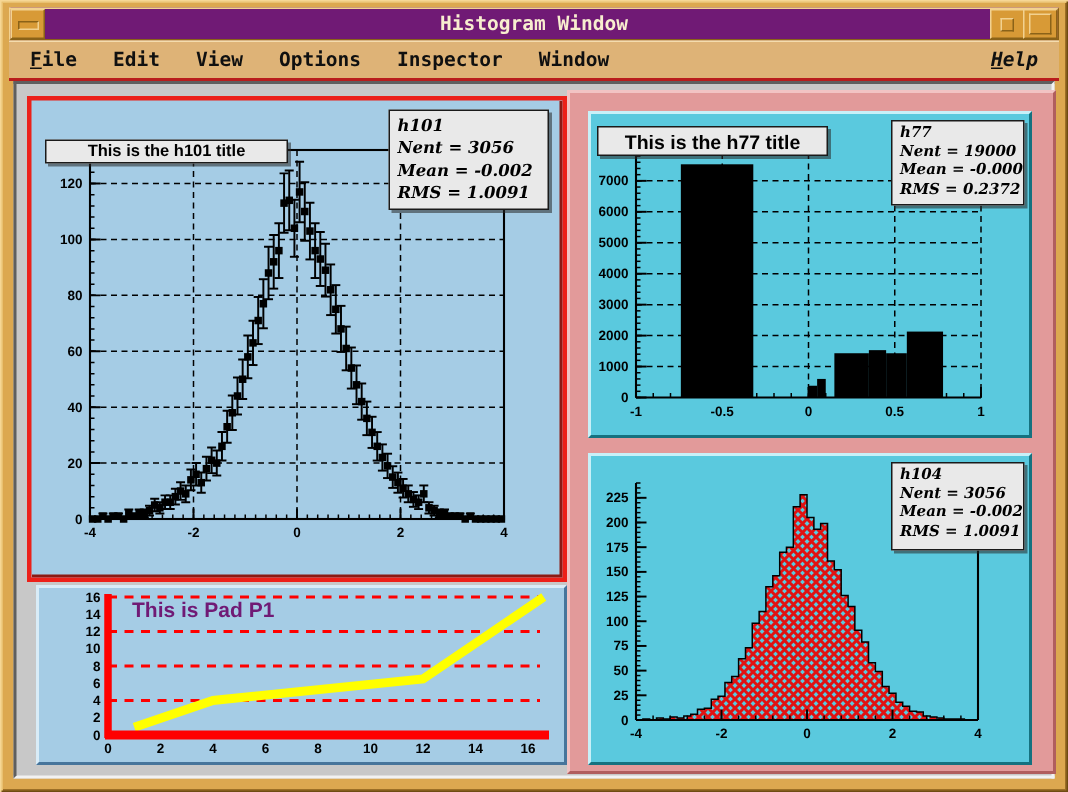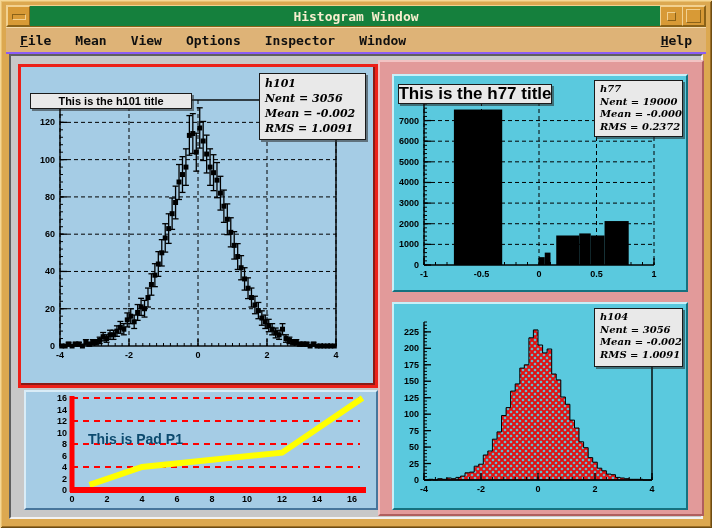--- a/index.html
+++ b/index.html
@@ -7,21 +7,21 @@
     position:relative;width:712px;height:528px;
     background:#dca850;
     font-family:"Liberation Sans",sans-serif;
     box-shadow:inset 1px 1px 0 #f6d795, inset -1px -1px 0 #6e4c12,
                inset 2px 2px 0 #e9c070, inset -2px -2px 0 #9c6f26;
     outline:1px solid #4a3708;
   }
   
   .titlebar{
     position:absolute;left:6px;top:5px;right:6px;height:20px;
-    background:#15803d;
+    background:#701a75;
     border:1px solid;border-color:#f2d190 #8a6218 #8a6218 #f2d190;
     display:flex;align-items:center;justify-content:center;
   }
   .titlebar .title{
     color:#f8eecf;font:bold 13px "DejaVu Sans Mono",monospace;letter-spacing:0;
   }
   .tbtn{
     position:absolute;top:0;width:21px;height:18px;background:#d89a36;
     border:1px solid;border-color:#f2d190 #8a6218 #8a6218 #f2d190;
   }
@@ -31,26 +31,26 @@
   .glyph-dash{position:absolute;left:4px;top:7px;width:12px;height:4px;
     background:#d89a36;border:1px solid;border-color:#8a6218 #f2d190 #f2d190 #8a6218;}
   .glyph-sq-small{position:absolute;left:6px;top:5px;width:7px;height:7px;
     background:#d89a36;border:1px solid;border-color:#f2d190 #8a6218 #8a6218 #f2d190;}
   .glyph-sq-big{position:absolute;left:3px;top:2px;width:13px;height:12px;
     background:#d89a36;border:1px solid;border-color:#f2d190 #8a6218 #8a6218 #f2d190;}
   
   .menubar{
     position:absolute;left:6px;top:27px;right:6px;height:24px;
     background:#deb377;
-    border-top:1px solid #f4dcae;border-bottom:2px solid #8b5cf6;
+    border-top:1px solid #f4dcae;border-bottom:2px solid #b91c1c;
     display:flex;align-items:center;gap:24px;padding:0 14px;
     font:bold 13px "DejaVu Sans Mono",monospace;color:#101010;
   }
   .menu-item{cursor:default;}
-  .menu-item.right{margin-left:auto;}
+  .menu-item.right{margin-left:auto;font-style:italic;}
   .menu-item u{text-decoration:underline;}
   
   .canvas{
     position:absolute;left:9px;top:54px;right:9px;bottom:9px;
     background:#c8c8c8;
     border:2px solid;border-color:#5f5f5f #f2f2f2 #f2f2f2 #5f5f5f;
   }
   .pad{position:absolute;}
   .pad-blue{background:#a5cce5;border:2px solid;border-color:#d9ecf7 #47759b #47759b #d9ecf7;}
   .pad-h101{
@@ -68,25 +68,25 @@
   .pad-h104{left:12px;top:240px;width:292px;height:204px;}
   svg.plot{position:absolute;left:0;top:0;}
   
   .obox{
     position:absolute;background:#e9e9e9;border:1px solid #1a1a1a;
     box-shadow:2px 2px 0 rgba(40,40,40,.55);
     overflow:hidden;white-space:nowrap;
   }
   .htitle{font:bold 11px "Liberation Sans",sans-serif;color:#000;
     display:flex;align-items:center;justify-content:center;}
-  .htitle.big{font-size:17px;}
+  .htitle.big{font-size:13px;}
   .statsbox{padding:2px 0 1px 5px;}
   .srow{font:bold italic 11px "DejaVu Serif",serif;color:#000;line-height:15px;}
   .srow.small{font-size:10px;line-height:12.5px;}
-  .p1title{position:absolute;font:bold 14px "Liberation Sans",sans-serif;color:#0c4a6e;margin-top:33px;}
+  .p1title{position:absolute;font:bold 14px "Liberation Sans",sans-serif;color:#701a75;}
 </style>
 </head>
 <body>
 
 <div id="window">
 
   <div class="titlebar">
     <div class="tbtn menu">
       <div class="glyph-dash"></div>
     </div>
@@ -94,21 +94,21 @@
     <div class="tbtn iconify">
       <div class="glyph-sq-small"></div>
     </div>
     <div class="tbtn maximize">
       <div class="glyph-sq-big"></div>
     </div>
   </div>
 
   <div class="menubar" id="menubar">
       <span class="menu-item"><u>F</u>ile</span>
-      <span class="menu-item">Mean</span>
+      <span class="menu-item">Edit</span>
       <span class="menu-item">View</span>
       <span class="menu-item">Options</span>
       <span class="menu-item">Inspector</span>
       <span class="menu-item">Window</span>
       <span class="menu-item right"><u>H</u>elp</span>
     </div>
 
   <div class="canvas">
 
     <div class="pad pad-h101">

